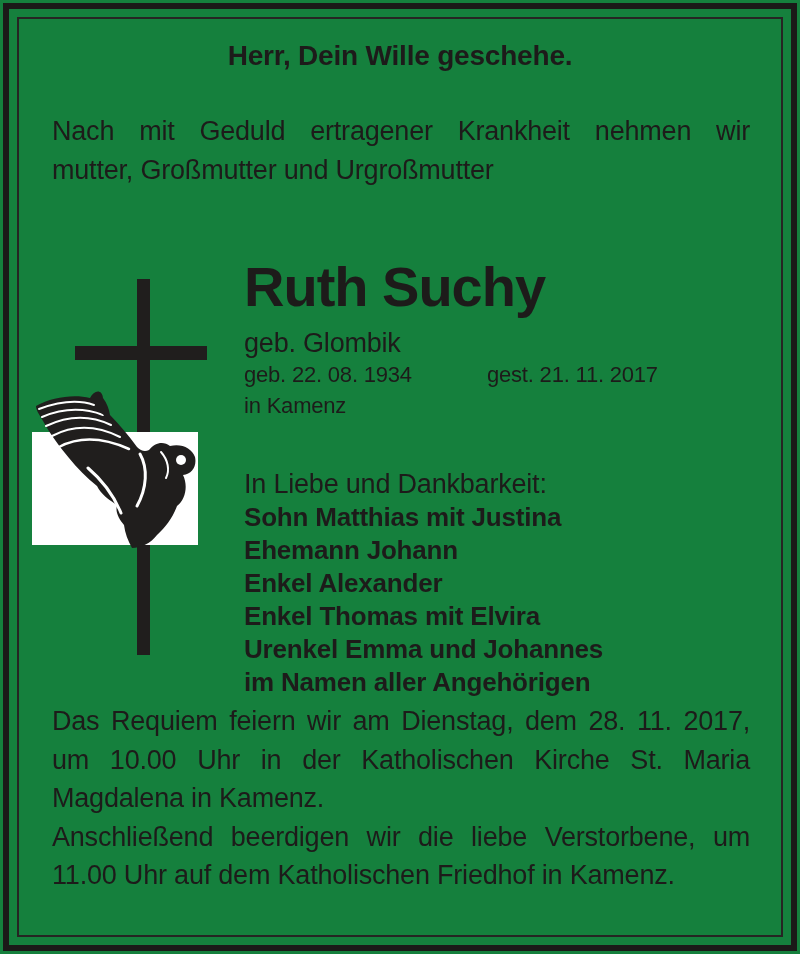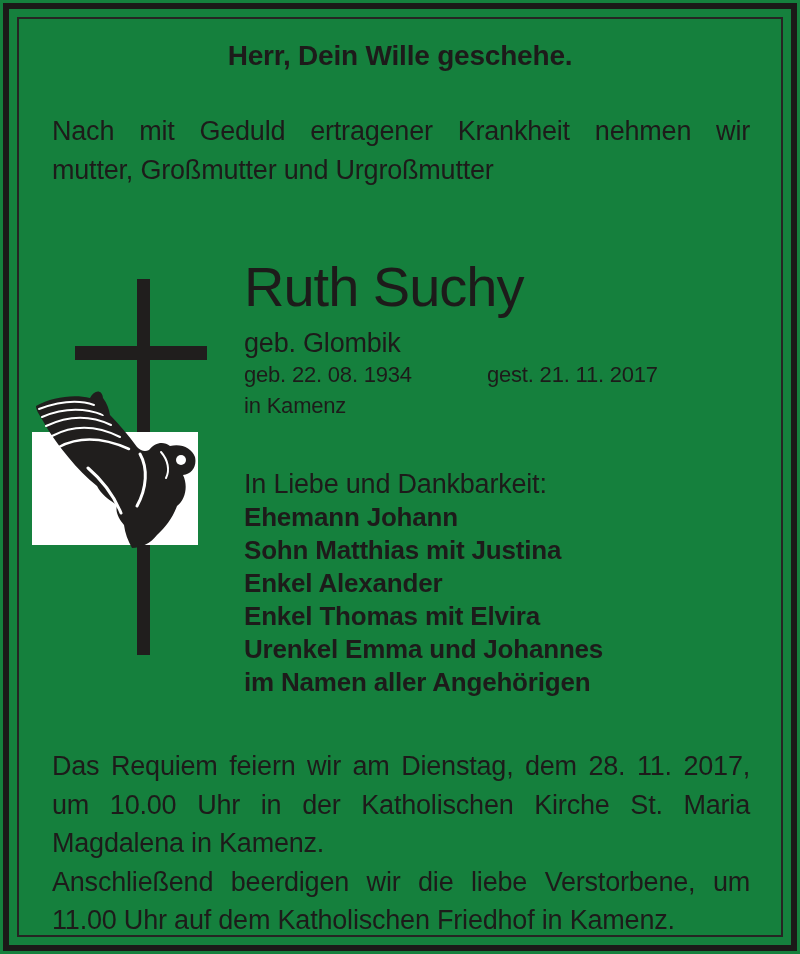--- a/index.html
+++ b/index.html
@@ -15,32 +15,32 @@
   }
   .intro{
     position:absolute; top:112px; left:52px; width:698px;
     font-size:27px; line-height:39px; letter-spacing:-0.2px;
   }
   .para-line{white-space:nowrap;}
   .para-line.j{white-space:normal; text-align:justify; text-align-last:justify;}
   .art{position:absolute; left:30px; top:256px; width:185px; height:400px;}
   .name-block{position:absolute; left:244px; top:256px; width:520px;}
   .deceased-name{
-    font-size:56px; font-weight:400; line-height:62px; letter-spacing:-1px;
+    font-size:56px; font-weight:700; line-height:62px; letter-spacing:-1px;
   }
   .maiden{font-size:27px; line-height:31px; margin-top:10px; letter-spacing:-0.2px;}
   .dates-grid{
     display:grid; grid-template-columns:243px auto;
     font-size:22px; line-height:31px; letter-spacing:-0.2px;
   }
   .mourners{position:absolute; left:244px; top:468px; width:520px;
     font-size:27px; line-height:33px; letter-spacing:-0.2px;}
   .mourners .entry{font-weight:700; font-size:26px;}
   .service{
-    position:absolute; top:747px; left:52px; width:698px;
+    position:absolute; top:702px; left:52px; width:698px;
     font-size:27px; line-height:38.6px; letter-spacing:-0.2px;
   }
 </style>
 </head>
 <body>
 
 <div class="page">
   <div class="frame-outer">
     <div class="frame-inner"></div>
   </div>
@@ -100,22 +100,22 @@
     <div class="maiden">geb. Glombik</div>
     <div class="dates-grid">
       <div>geb. 22. 08. 1934</div>
       <div>gest. 21. 11. 2017</div>
       <div>in Kamenz</div>
     </div>
   </div>
 
   <div class="mourners">
     <div>In Liebe und Dankbarkeit:</div>
+    <div class="entry">Sohn Matthias mit Justina</div>
     <div class="entry">Ehemann Johann</div>
-    <div class="entry">Sohn Matthias mit Justina</div>
     <div class="entry">Enkel Alexander</div>
     <div class="entry">Enkel Thomas mit Elvira</div>
     <div class="entry">Urenkel Emma und Johannes</div>
     <div class="entry">im Namen aller Angehörigen</div>
   </div>
 
   <div class="service">
     <div class="para-line j">Das Requiem feiern wir am Dienstag, dem 28. 11. 2017,</div>
     <div class="para-line j">um 10.00 Uhr in der Katholischen Kirche St. Maria</div>
     <div class="para-line">Magdalena in Kamenz.</div>

